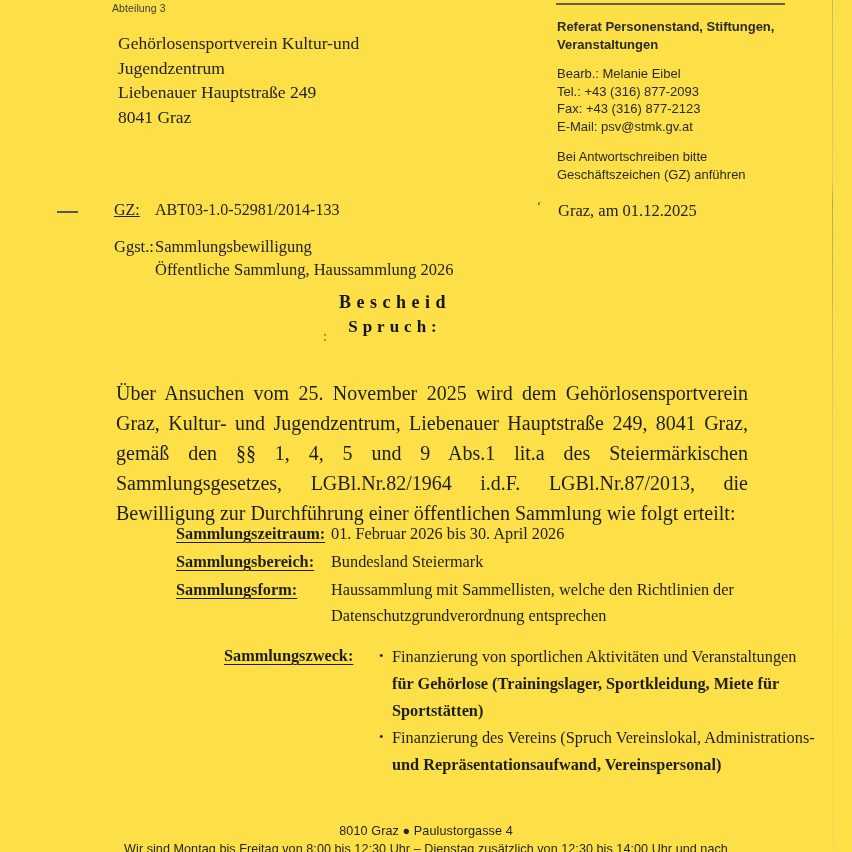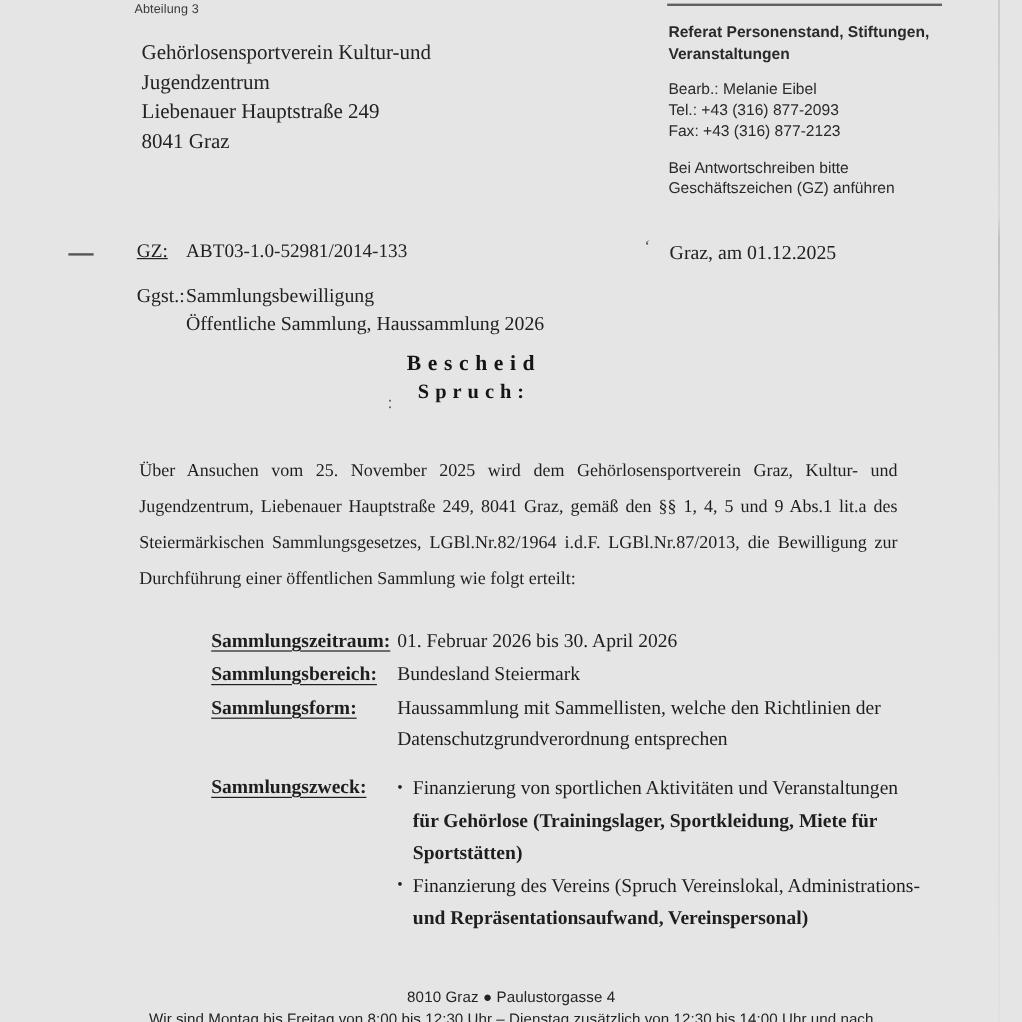--- a/index.html
+++ b/index.html
@@ -4,21 +4,21 @@
 <style>
   html, body {
     margin: 0;
     padding: 0;
     background: #ffffff;
   }
   .page {
     position: relative;
     width: 852px;
     height: 852px;
-    background: #e5e5e5;
+    background: #fde047;
     overflow: hidden;
     font-family: "Liberation Serif", "DejaVu Serif", serif;
     color: #1c1c1c;
   }
 
   
   .scan-edge {
     position: absolute;
     top: 0;
     right: 19px;
@@ -166,21 +166,21 @@
     font-size: 15px;
     color: #6a6a6a;
   }
 
   
   .body-para {
     position: absolute;
     left: 116px;
     top: 378px;
     width: 632px;
-    font-size: 15px;
+    font-size: 20px;
     line-height: 30px;
     text-align: justify;
     color: #1e1e1e;
     hyphens: none;
   }
 
   
   .deflist {
     position: absolute;
     left: 176px;
@@ -264,20 +264,21 @@
 
   <div class="contact">
     <div class="unit">
       <div>Referat Personenstand, Stiftungen,</div>
       <div>Veranstaltungen</div>
     </div>
     <div class="block">
       <div>Bearb.: Melanie Eibel</div>
       <div>Tel.:  +43 (316) 877-2093</div>
       <div>Fax:  +43 (316) 877-2123</div>
+      <div>E-Mail: psv@stmk.gv.at</div>
     </div>
     <div class="block">
       <div>Bei Antwortschreiben bitte</div>
       <div>Geschäftszeichen (GZ) anführen</div>
     </div>
   </div>
 
   <div class="margin-dash"></div>
 
   <div class="gz-row">
@@ -317,21 +318,21 @@
     </div>
 
     <div class="defrow">
       <div class="dt">Sammlungsform:</div>
       <div class="dd">
         <span class="ln">Haussammlung mit Sammellisten, welche den Richtlinien der</span>
         <span class="ln">Datenschutzgrundverordnung entsprechen</span>
       </div>
     </div>
 
-    <div class="defrow" style="margin-top:14px;">
+    <div class="defrow" style="margin-top:14px;margin-left:48px;">
       <div class="dt">Sammlungszweck:</div>
       <div class="dd">
         <ul class="bullets">
           <li>
             <span class="bt">•</span>
             <span class="ln">Finanzierung von sportlichen Aktivitäten und Veranstaltungen</span>
             <span class="ln i">für Gehörlose (Trainingslager, Sportkleidung, Miete für</span>
             <span class="ln i">Sportstätten)</span>
           </li>
           <li>

